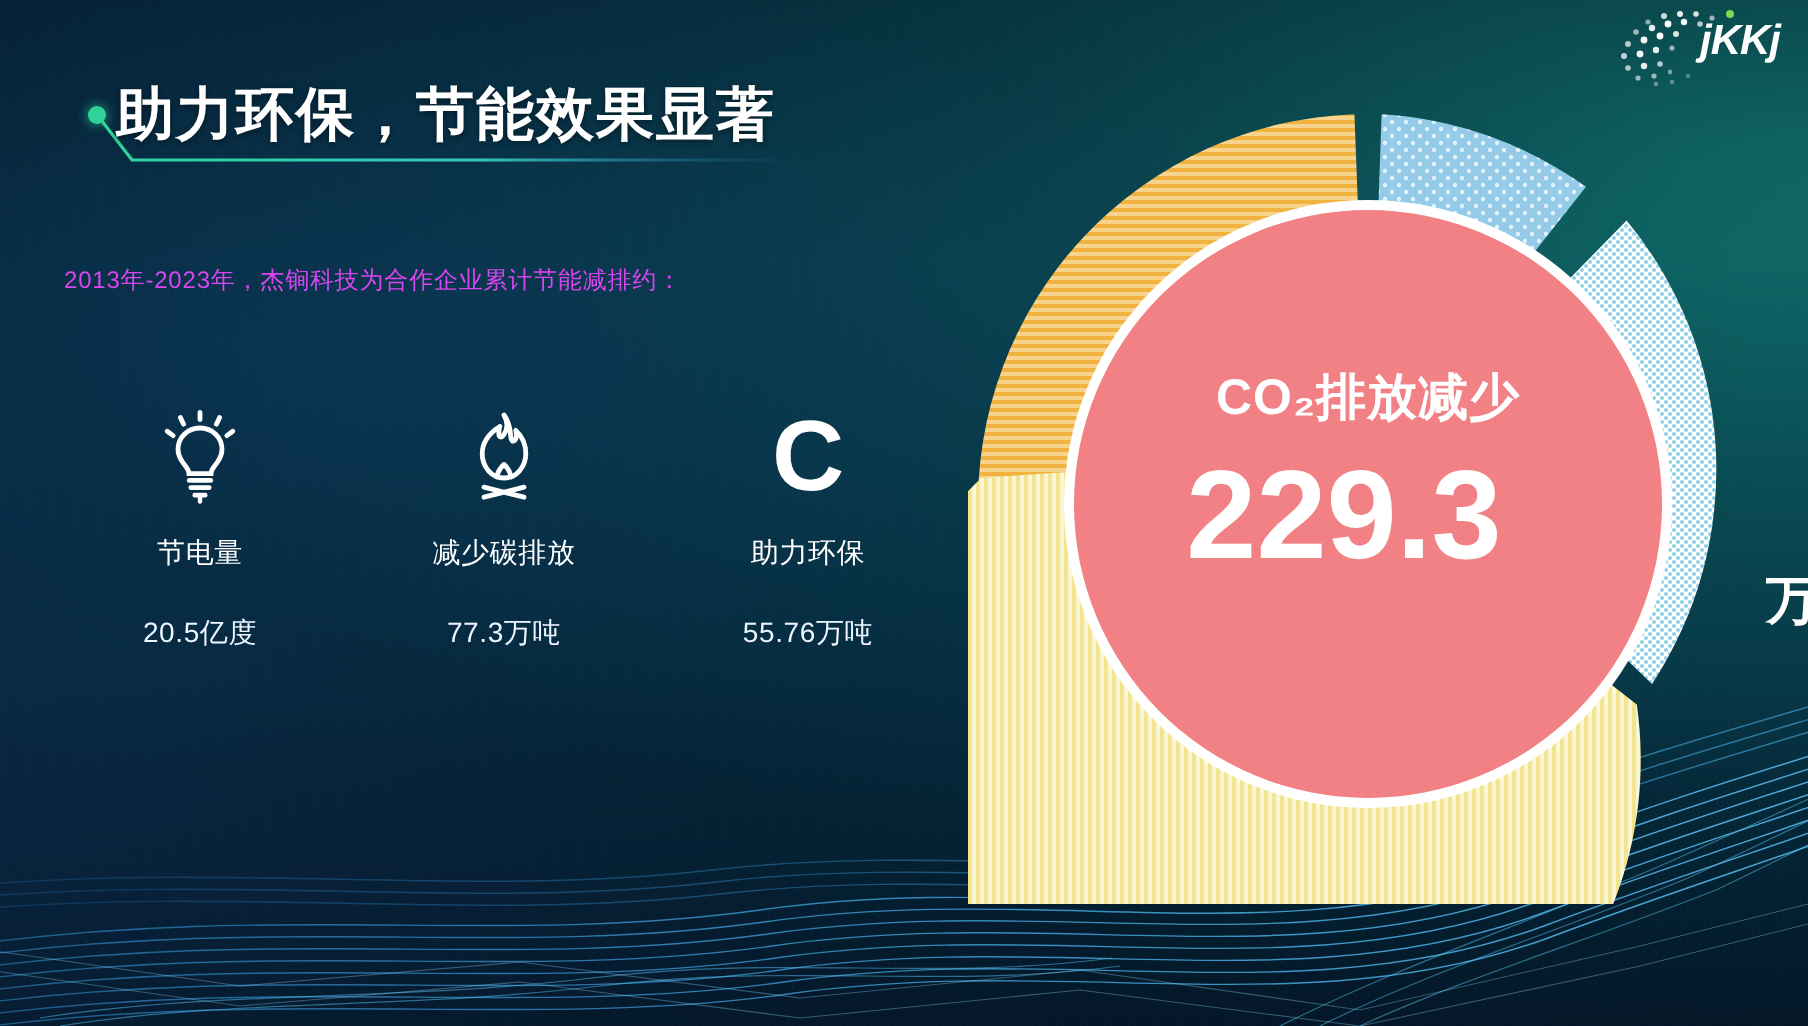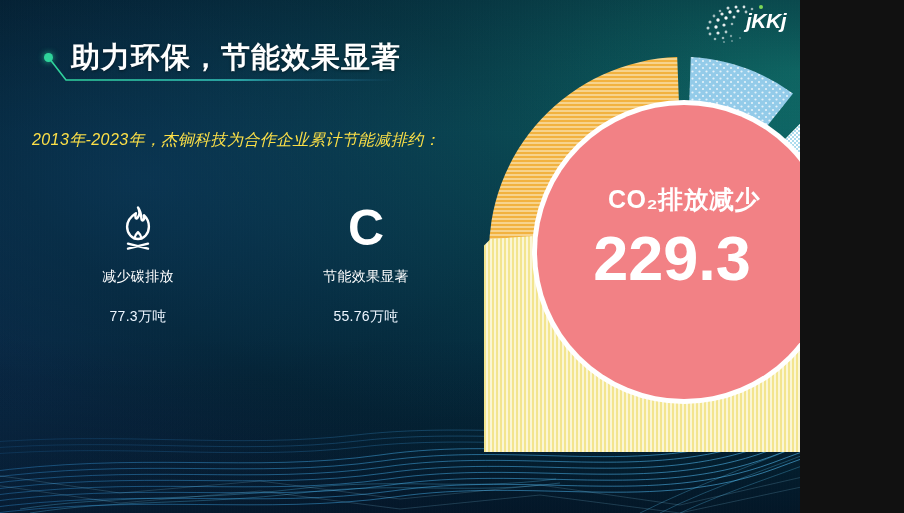--- a/index.html
+++ b/index.html
@@ -2,21 +2,21 @@
 <html><head>
 <meta charset="utf-8">
 <style>
   html, body {
     margin: 0;
     padding: 0;
     background: #111;
   }
   #slide {
     position: relative;
-    width: 800px;
+    width: 904px;
     height: 513px;
     overflow: hidden;
     font-family: "Liberation Sans", "DejaVu Sans", sans-serif;
     background: #07233f;
   }
 
   
   .bg-base {
     position: absolute;
     inset: 0;
@@ -82,21 +82,21 @@
   
   .title-block {
     position: absolute;
     left: 44px;
     top: 40px;
     width: 420px;
     height: 46px;
   }
   .title-text {
     position: absolute;
-    left: 27px;
+    left: 14px;
     top: -2px;
     font-size: 29px;
     font-weight: bold;
     color: #ffffff;
     letter-spacing: 1px;
     white-space: nowrap;
     text-shadow: 0 1px 3px rgba(0,0,0,.45);
   }
   .title-dot {
     position: absolute;
@@ -109,25 +109,24 @@
     box-shadow: 0 0 6px rgba(47,211,154,.8);
   }
   .title-underline { position: absolute; left: 0; top: 13px; width: 355px; height: 30px; }
 
   
   .paragraph {
     position: absolute;
     left: 32px;
     top: 126px;
     width: 450px;
-    font-size: 16px;
+    font-size: 12px;
     line-height: 28px;
-    color: #fde047;
+    color: #d946ef;
     letter-spacing: .4px;
-    font-style: italic;
   }
 
   
   .stats {
     position: absolute;
     left: 24px;
     top: 200px;
     width: 456px;
     display: flex;
   }
@@ -300,40 +299,52 @@
       <path d="M5 5 L 22 27 L 352 27" fill="none" stroke="url(#ulg)" stroke-width="1.6"></path>
     </svg>
     <div class="title-dot"></div>
     <div class="title-text">助力环保，节能效果显著</div>
   </div>
 
   <div class="paragraph">2013年-2023年，杰锏科技为合作企业累计节能减排约：</div>
 
   <div class="stats">
 
+    <div class="stat">
+      <div class="stat-icon">
+        <svg width="44" height="52" viewBox="0 0 44 52" fill="none" stroke="#ffffff" stroke-width="2.4" stroke-linecap="round">
+          <path d="M22 12 c-6.2 0-11 4.7-11 10.6 0 4.2 2.3 6.6 3.9 8.6 1.1 1.4 1.6 2.3 1.6 3.6 h11 c0-1.3 .5-2.2 1.6-3.6 1.6-2 3.9-4.4 3.9-8.6 C33 16.7 28.2 12 22 12Z"></path>
+          <path d="M16.6 38.2 h10.8 M17.4 41.8 h9.2 M19.4 45.6 h5.2"></path>
+          <path d="M22 4.2 v3.6 M12.2 6.8 l1.6 3.3 M31.8 6.8 l-1.6 3.3 M5.6 13.6 l3 2.2 M38.4 13.6 l-3 2.2"></path>
+          <path d="M22 45.6 v3.2" stroke-width="2.2"></path>
+        </svg>
+      </div>
+      <div class="stat-label">节电量</div>
+      <div class="stat-value">20.5亿度</div>
+    </div>
 
     <div class="stat">
       <div class="stat-icon">
         <svg width="46" height="52" viewBox="0 0 46 52" fill="none" stroke="#ffffff" stroke-width="2.4" stroke-linecap="round" stroke-linejoin="round">
           <path d="M23 5.5 c 2.8 5.2 1.2 8.2 -.4 10.2 -1.1 1.4 -2.2 .9 -2.2 -.9 0 -1.9 .5 -3.6 .5 -3.6 -5 3.2 -8.8 7.8 -8.8 13.6 0 7 5 12.2 10.9 12.2 S 33.9 31.8 33.9 24.8 c 0 -5 -2.4 -9.2 -5 -11.6 .5 2.4 .3 4.2 -.6 5 -.9 .8 -1.8 .2 -1.9 -1.6 -.2 -3.6 -1.3 -8.2 -3.4 -11.1 Z"></path>
           <path d="M19.4 36.4 c .6 -2.6 1.6 -4.4 3.6 -6.2 2 1.8 3 3.6 3.6 6.2"></path>
           <path d="M13 41.6 L 33 46.6 M33 41.6 L 13 46.6"></path>
         </svg>
       </div>
       <div class="stat-label">减少碳排放</div>
       <div class="stat-value">77.3万吨</div>
     </div>
 
     <div class="stat">
       <div class="stat-icon">
         <svg width="50" height="54" viewBox="0 0 50 54">
           <text x="25" y="44" text-anchor="middle" fill="#ffffff" font-family="Liberation Sans, sans-serif" font-size="50" font-weight="bold">C</text>
         </svg>
       </div>
-      <div class="stat-label">节能效果显著</div>
+      <div class="stat-label">助力环保</div>
       <div class="stat-value">55.76万吨</div>
     </div>
 
 
   </div>
 
   <div class="donut">
     <svg width="400" height="400" viewBox="0 0 400 400">
       <defs>
         <pattern id="pHStripe" width="4" height="4" patternUnits="userSpaceOnUse">

